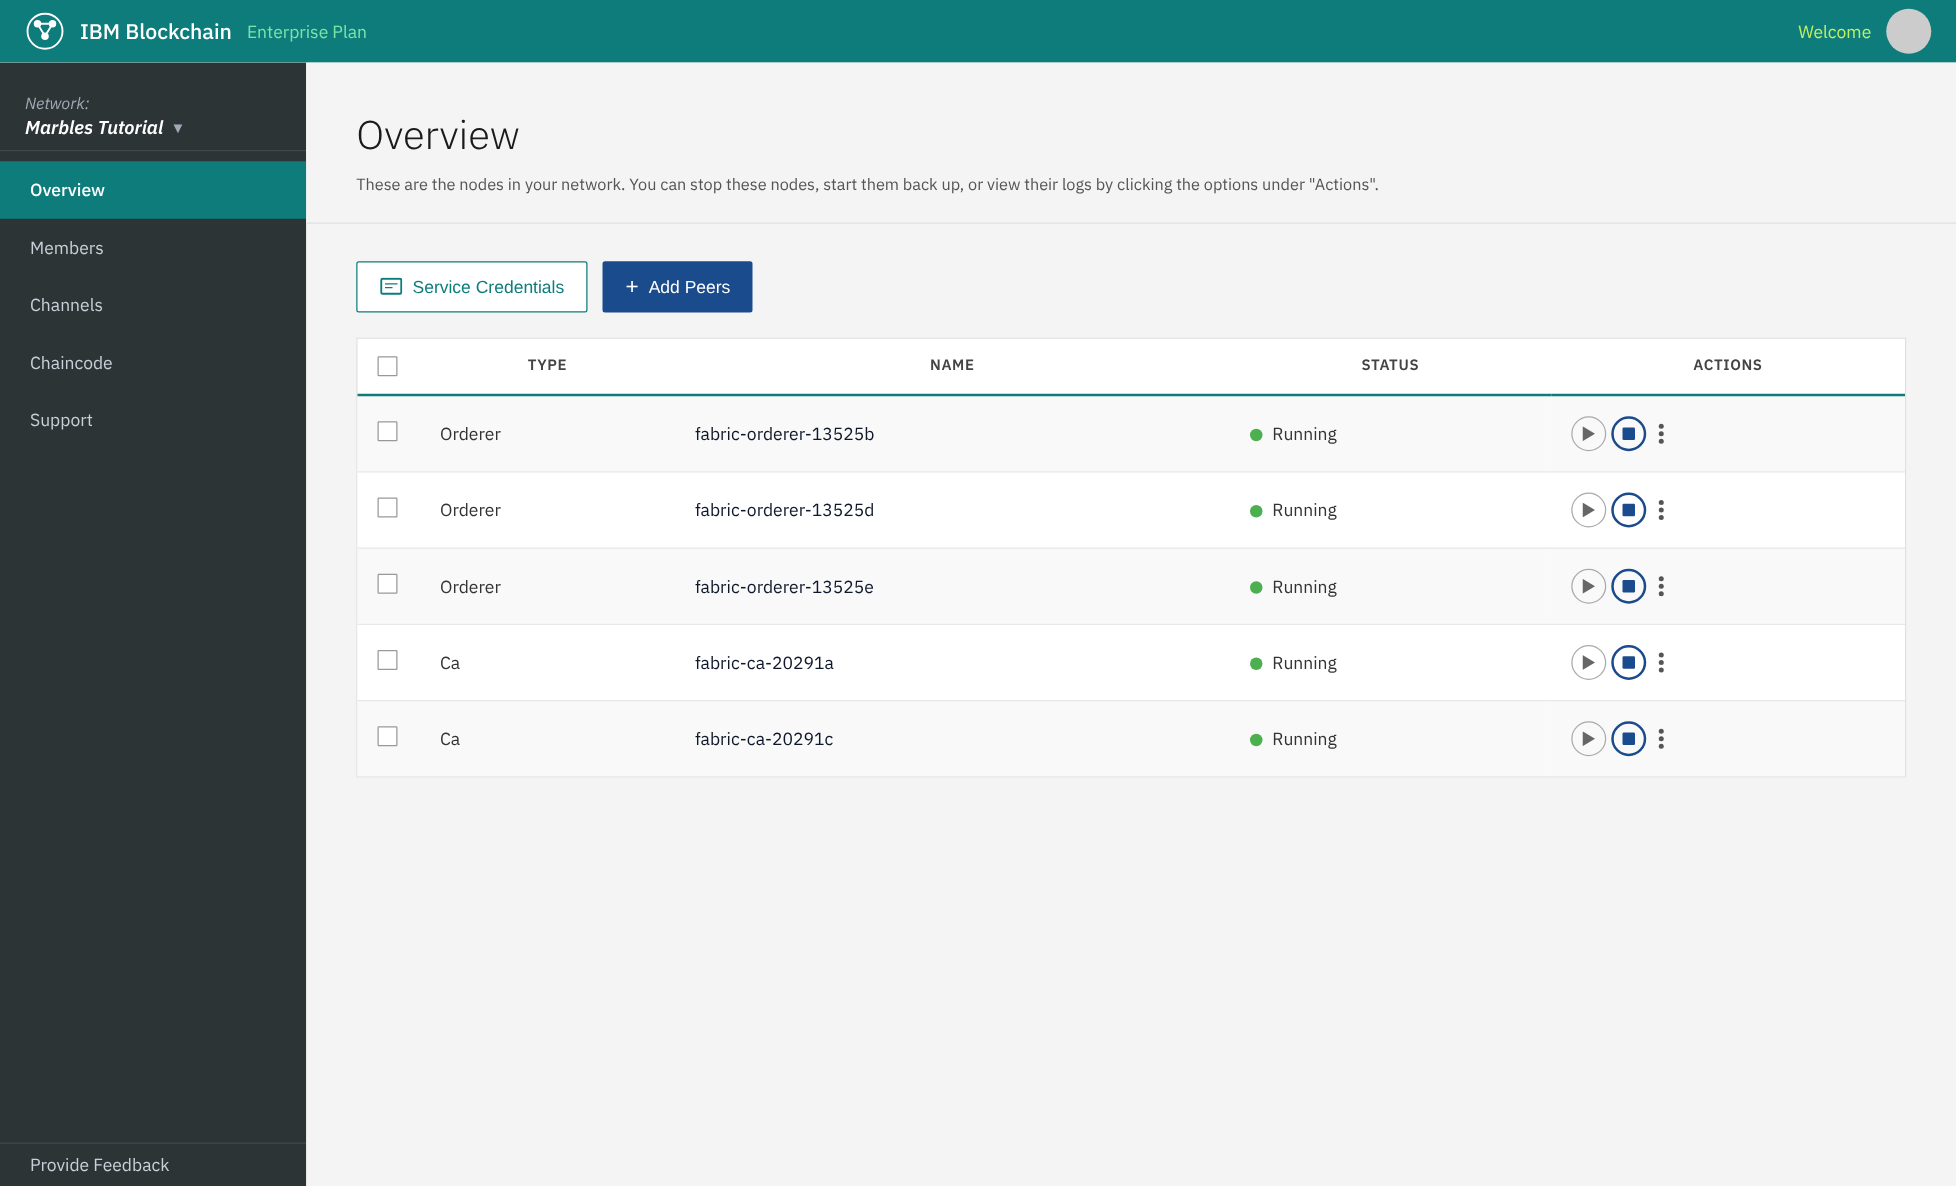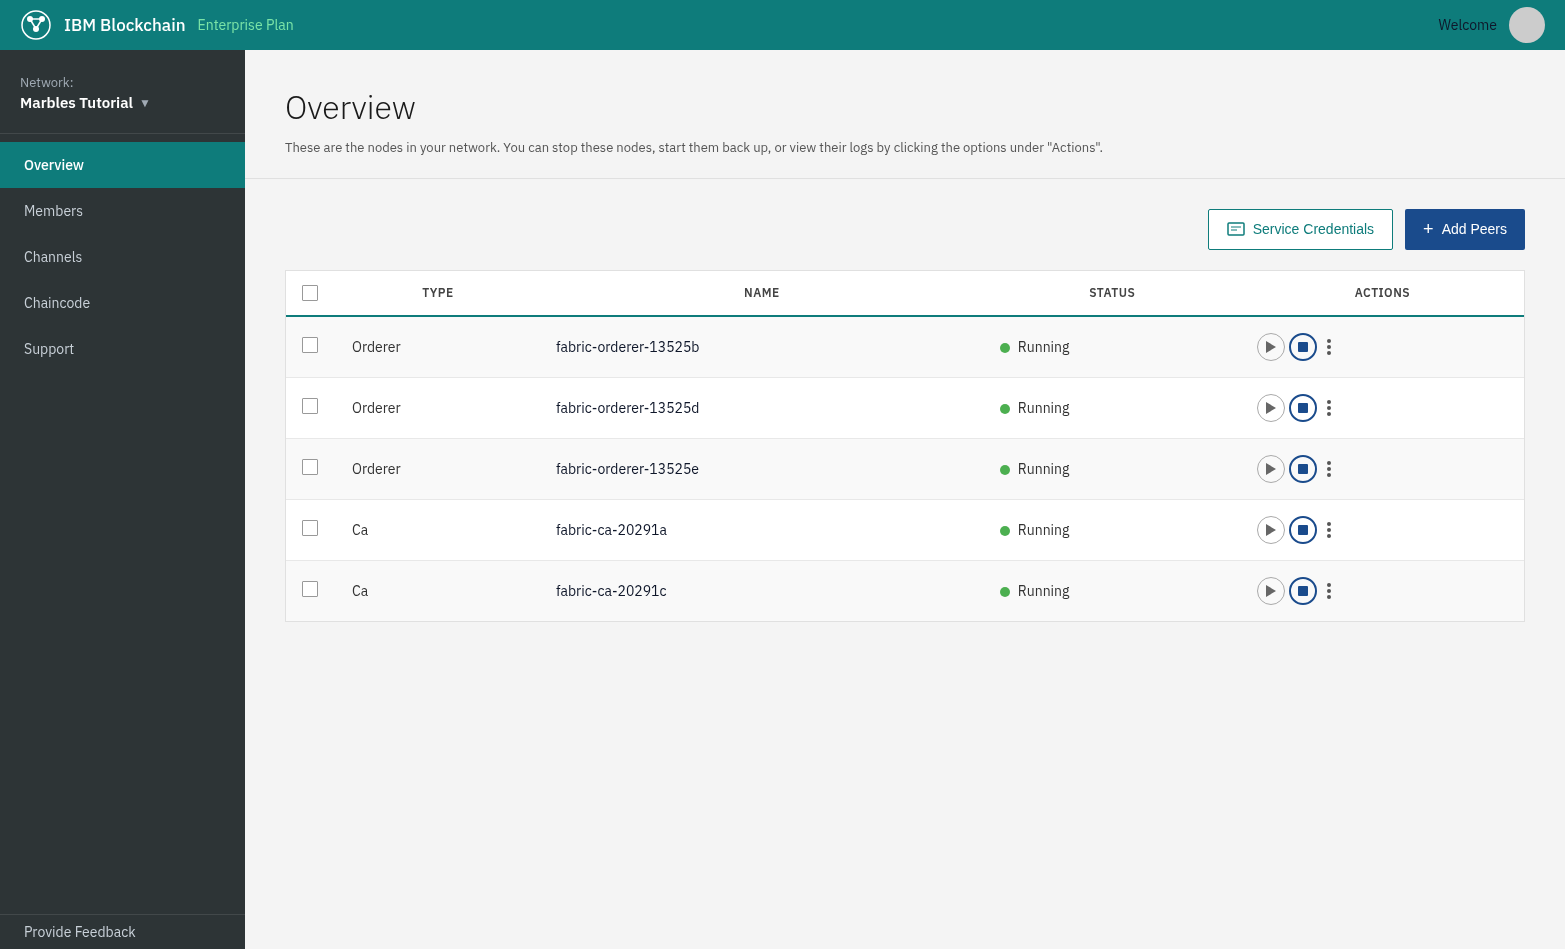--- a/index.html
+++ b/index.html
@@ -33,21 +33,21 @@
       color: #86efac;
       font-size: 14px;
       opacity: 0.9;
     }
     .header-right {
       display: flex;
       align-items: center;
       gap: 12px;
     }
     .header-welcome {
-      color: #0f172a;
+      color: #bef264;
       font-size: 14px;
     }
     .header-avatar {
       width: 36px;
       height: 36px;
       border-radius: 50%;
       background: #ccc;
     }
 
     
@@ -60,22 +60,23 @@
     
     .sidebar {
       width: 245px;
       background: #2d3436;
       display: flex;
       flex-direction: column;
       flex-shrink: 0;
       height: 100%;
     }
     .sidebar-network-section {
-      padding: 24px 20px 21px 20px;
+      padding: 24px 20px 8px 20px;
       border-bottom: 1px solid rgba(255,255,255,0.1);
+      font-style: italic;
     }
     .sidebar-network-label {
       color: #a0aab4;
       font-size: 13px;
     }
     .sidebar-network-name {
       color: white;
       font-size: 15px;
       font-weight: 600;
       display: flex;
@@ -137,21 +138,21 @@
     .page-subtitle {
       font-size: 13px;
       color: #555;
       line-height: 1.5;
     }
     .content-area {
       padding: 30px 40px;
     }
     .toolbar {
       display: flex;
-      justify-content: flex-end;
+      justify-content: flex-start;
       gap: 12px;
       margin-bottom: 20px;
     }
     .btn-service-creds {
       display: flex;
       align-items: center;
       gap: 8px;
       padding: 10px 18px;
       border: 1.5px solid #0e7c7b;
       background: white;

